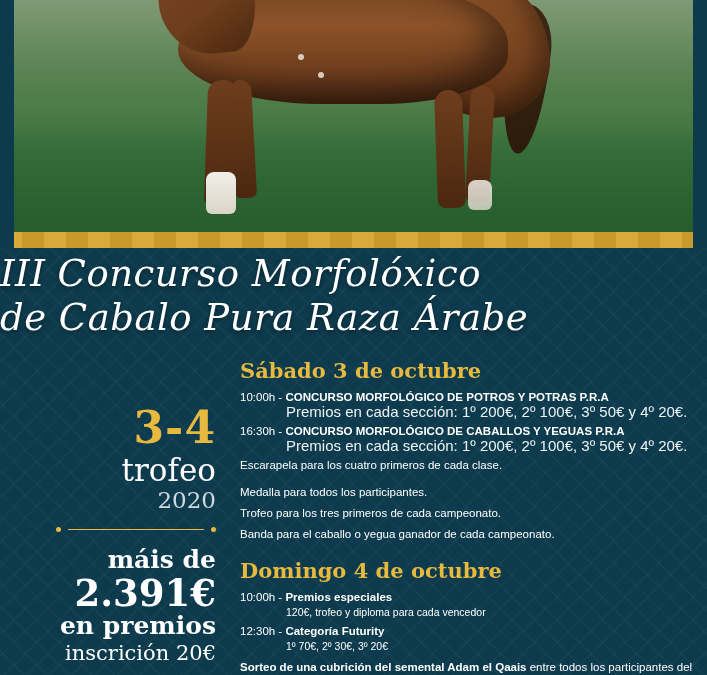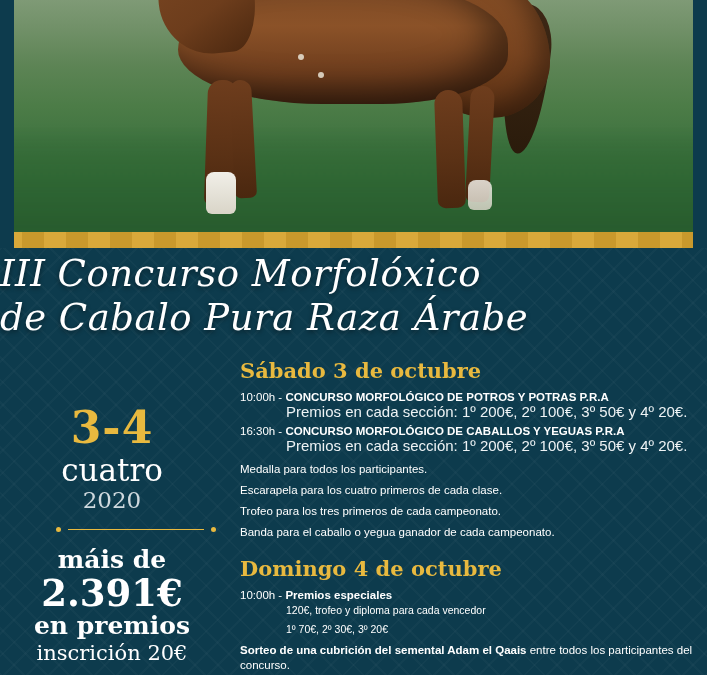--- a/index.html
+++ b/index.html
@@ -141,21 +141,21 @@
     text-shadow: 0 2px 5px rgba(0,0,0,.45);
   }
   .title-line1 { font-size: 37px; line-height: 44px; font-weight: 400; }
   .title-line2 { font-size: 37px; line-height: 44px; font-weight: 400; }
 
   
   .left-col {
     position: absolute;
     left: 8px; top: 405px;
     width: 222px;
-    text-align: center;
+    text-align: right;
     color: #ffffff;
     padding-right: 14px;
   }
   .dates {
     color: #e8b93f;
     font-family: "DejaVu Serif", serif;
     font-weight: bold;
     font-size: 44px;
     line-height: 46px;
     letter-spacing: 1px;
@@ -284,21 +284,21 @@
 
   <div class="body-area"></div>
 
   <div class="title-wrap">
     <div class="title-line1">III Concurso Morfolóxico</div>
     <div class="title-line2">de Cabalo Pura Raza Árabe</div>
   </div>
 
   <div class="left-col">
     <div class="dates">3-4</div>
-    <div class="month">cuatro</div>
+    <div class="month">trofeo</div>
     <div class="year">2020</div>
     <div class="sep">
       <div class="dot"></div>
       <div class="ln"></div>
       <div class="dot"></div>
     </div>
     <div class="prize-a">máis de</div>
     <div class="prize-b">2.391€</div>
     <div class="prize-c">en premios</div>
     <div class="prize-d">inscrición 20€</div>
@@ -317,36 +317,40 @@
     </div>
 
     <div class="evt" style="margin-top:6px;">
       <div class="row1">
         <span class="time">16:30h -</span>
         <span class="name">CONCURSO MORFOLÓGICO DE CABALLOS Y YEGUAS P.R.A</span>
       </div>
       <div class="sub">Premios en cada sección: 1º 200€, 2º 100€, 3º 50€ y 4º 20€.</div>
     </div>
 
+    <div class="note">Escarapela para los cuatro primeros de cada clase.</div>
     <div class="note" style="margin-top:8px;">Medalla para todos los participantes.</div>
-    <div class="note">Escarapela para los cuatro primeros de cada clase.</div>
     <div class="note">Trofeo para los tres primeros de cada campeonato.</div>
     <div class="note">Banda para el caballo o yegua ganador de cada campeonato.</div>
 
     <div class="day-head second">Domingo 4 de octubre</div>
 
     <div class="evt2">
       <div class="r1">
         <span>10:00h -</span>
         <b>Premios especiales</b>
       </div>
       <div class="r2">120€, trofeo y diploma para cada vencedor</div>
     </div>
 
     <div class="evt2">
+      <div class="r1">
+        <span>12:30h -</span>
+        <b>Categoría Futurity</b>
+      </div>
       <div class="r2">1º 70€, 2º 30€, 3º 20€</div>
     </div>
 
     <div class="raffle">
       <b>Sorteo de una cubrición del semental Adam el Qaais</b><span> entre todos los participantes del concurso.</span>
     </div>
 
   </div>
 </div>
 

